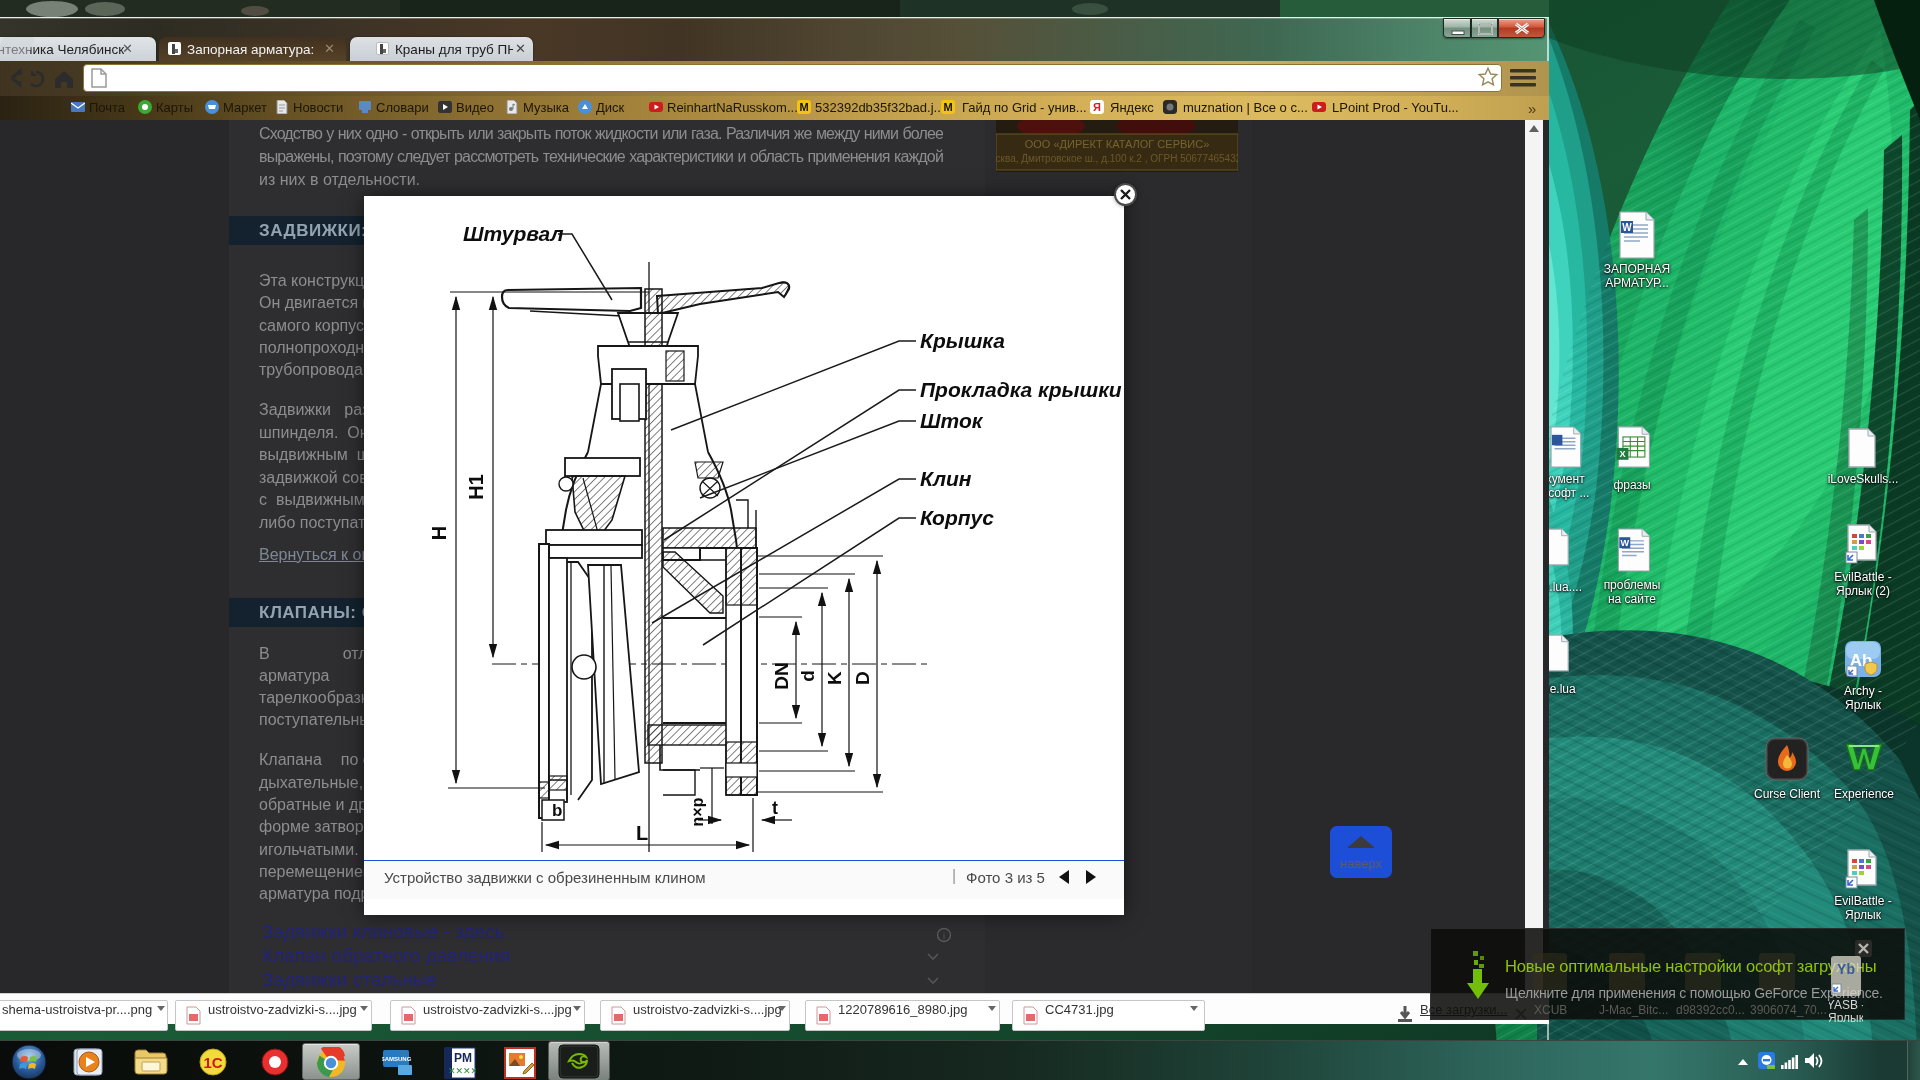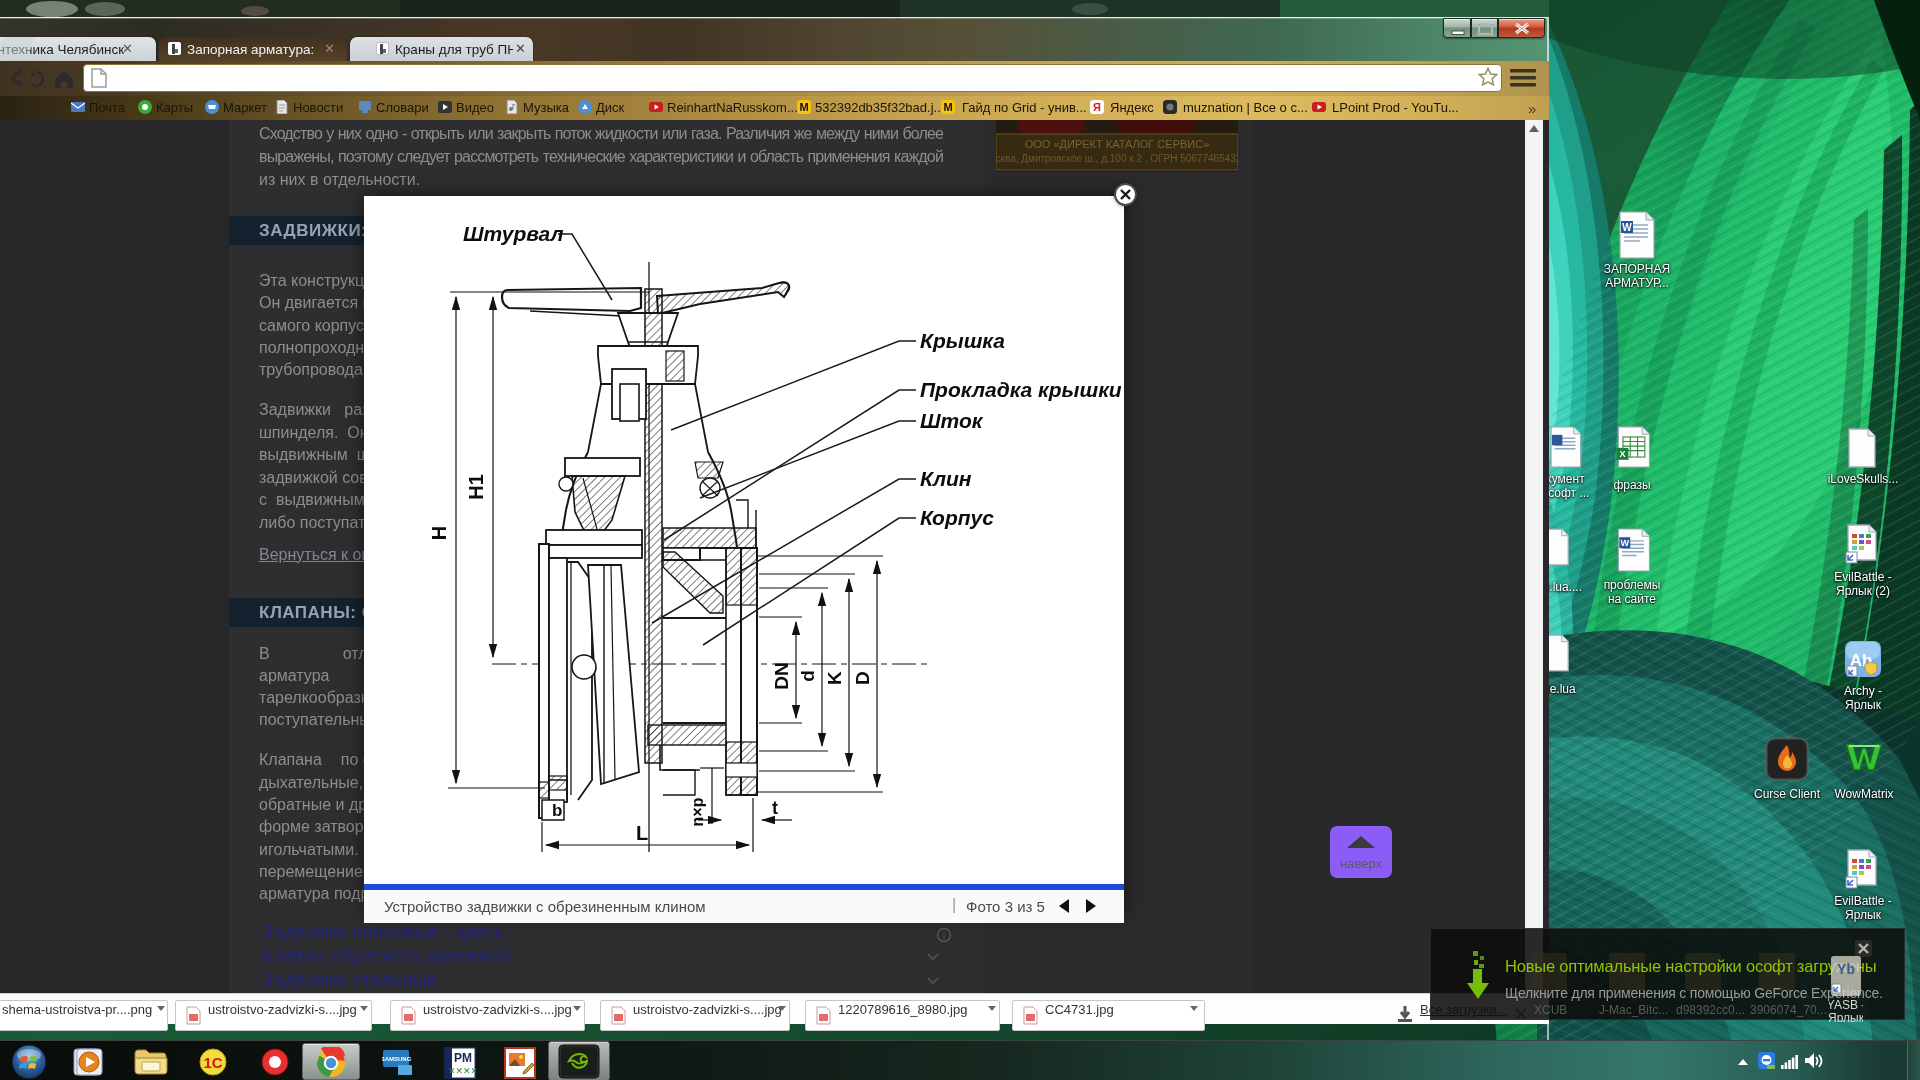--- a/index.html
+++ b/index.html
@@ -42,21 +42,21 @@
 .pjust{position:absolute;left:259px;font-size:16px;color:#8d8d8d;white-space:nowrap;width:684px;text-align:justify;text-align-last:justify;overflow:hidden;}
 .hdr{position:absolute;left:229px;width:591px;height:29px;background:#13222e;color:#93a3b0;font-weight:bold;font-size:17px;line-height:29px;padding-left:30px;letter-spacing:.5px;}
 .blink{position:absolute;left:262px;font-size:19px;color:#23237a;font-weight:400;}
 
 #dlbar{position:absolute;left:0;top:976px;width:1549px;height:31px;background:#fdfdfd;border-top:1px solid #cfcfcf;}
 .dli{position:absolute;top:6px;height:31px;border:1px solid #c6c6c6;border-radius:2px;background:#fff;font-size:13px;color:#333;}
 .dlt{position:absolute;top:8px;font-size:13px;color:#333;white-space:nowrap;}
 .dla{position:absolute;top:12px;width:0;height:0;border-left:4px solid transparent;border-right:4px solid transparent;border-top:5px solid #666;}
 
 #lb{position:absolute;left:364px;top:76px;width:760px;height:719px;background:#fff;box-shadow:0 0 18px rgba(0,0,0,.55);}
-#lbcap{position:absolute;left:0;top:688px;width:760px;height:39px;background:#fafafa;border-top:6px solid #1d4ed8;}
+#lbcap{position:absolute;left:0;top:664px;width:760px;height:39px;background:#fafafa;border-top:1px solid #1d4ed8;}
 #lbx{position:absolute;left:1114px;top:63px;width:23px;height:23px;background:#fff;border:2px solid #4a4a4a;border-radius:50%;box-shadow:0 0 4px rgba(0,0,0,.4);}
 
 #taskbar{position:absolute;left:0;top:1040px;width:1920px;height:40px;
  background:linear-gradient(90deg,#090c0a 0%,#0c120e 18%,#101b15 38%,#16281f 52%,#1f4338 66%,#2e665c 78%,#35766b 86%,#2a5f55 93%,#1a3a33 98%);
  border-top:1px solid #39453d;}
 .tbtxt{color:#fff;position:absolute;font-size:14px;margin-top:48px;}
 
 #notif{position:absolute;left:1430px;top:928px;width:475px;height:92px;background:rgba(12,12,10,.88);border:1px solid rgba(60,60,60,.6);}
 
 .dlabel{position:absolute;color:#fff;font-size:12px;text-align:center;text-shadow:0 1px 2px #000,0 0 3px #000;line-height:14px;}
@@ -217,21 +217,21 @@
         <rect x="1" y="1" width="42" height="42" rx="9" fill="#3a3a3a" stroke="#666"></rect>
         <rect x="3" y="3" width="38" height="38" rx="7" fill="#222"></rect>
         <path d="M22,8 c-6,7 -9,11 -9,17 a9,9 0 0 0 18,0 c0,-4 -2,-7 -4,-10 c0,3 -1,5 -3,6 c1,-4 0,-9 -2,-13 z" fill="#e86a1a"></path>
         <path d="M22,18 c-3,4 -4,6 -4,9 a4.5,4.5 0 0 0 9,0 c0,-3 -2,-6 -5,-9 z" fill="#f2b83a"></path>
       </svg>
  <div class="dlabel" style="left:1752px;top:787px;width:70px;">Curse Client</div>
  <svg class="abs" style="left:1843px;top:740px" width="42" height="38" viewBox="0 0 42 38">
         <path d="M3,4 L11,30 L17,30 L21,16 L25,30 L31,30 L39,4 L32,4 L27,22 L23,8 L19,8 L15,22 L10,4 Z" fill="#35c23a" stroke="#1a6a1d" stroke-width="1.5"></path>
         <path d="M6,6 h30" stroke="#8ae88a" stroke-width="2"></path>
       </svg>
- <div class="dlabel" style="left:1828px;top:787px;width:72px;">WowMatrix</div>
+ <div class="dlabel" style="left:1828px;top:787px;width:72px;">Experience</div>
  <svg class="abs" style="left:1844px;top:849px" width="36" height="40" viewBox="0 0 36 40">
         <path d="M4,1 h21 l7,7 v28 h-28 z" fill="#fdfdfd" stroke="#a0a8b0" stroke-width="1.3"></path>
         <path d="M25,1 v7 h7" fill="#eceff2" stroke="#a0a8b0"></path>
         <g>
           <rect x="8" y="10" width="5" height="4" fill="#d04a3a"></rect>
           <rect x="15" y="10" width="5" height="4" fill="#4a7ad0"></rect>
           <rect x="22" y="10" width="5" height="4" fill="#3aa04a"></rect>
           <rect x="8" y="16" width="5" height="4" fill="#d0a03a"></rect>
           <rect x="15" y="16" width="5" height="4" fill="#7a4ad0"></rect>
           <rect x="22" y="16" width="5" height="4" fill="#d04a8a"></rect>
@@ -426,21 +426,21 @@
 
    <svg class="abs" style="left:996px;top:0" width="242" height="64">
      <rect x="0" y="0" width="242" height="52" fill="#241c10"></rect>
      <ellipse cx="55" cy="6" rx="34" ry="11" fill="#4e100c"></ellipse>
      <ellipse cx="160" cy="6" rx="40" ry="11" fill="#420e0b"></ellipse>
      <rect x="0" y="14" width="242" height="36" fill="#362a12" stroke="#685627" stroke-width="1"></rect>
      <text x="121" y="28" font-size="11" fill="#77642e" text-anchor="middle">ООО «ДИРЕКТ КАТАЛОГ СЕРВИС»</text>
      <text x="121" y="42" font-size="10" fill="#6b5929" text-anchor="middle">Москва, Дмитровское ш., д.100 к.2 , ОГРН 5067746543200</text>
    </svg>
 
-   <div class="abs" style="left:1330px;top:706px;width:62px;height:52px;background:#8b5cf6;border-radius:7px;">
+   <div class="abs" style="left:1330px;top:706px;width:62px;height:52px;background:#1d4ed8;border-radius:7px;">
      <svg width="62" height="52">
               <path d="M17,22 L31,10 L45,22 Z" fill="#3b3b3d"></path>
               <text x="31" y="42" font-size="13" fill="#5d5d5f" text-anchor="middle">наверх</text>
             </svg>
    </div>
 
    <svg class="abs" style="left:1525px;top:0" width="18" height="873">
      <rect width="18" height="873" fill="#f4f4f4"></rect>
      <path d="M4,12 L9,5 L14,12 Z" fill="#606060"></path>
    </svg>

